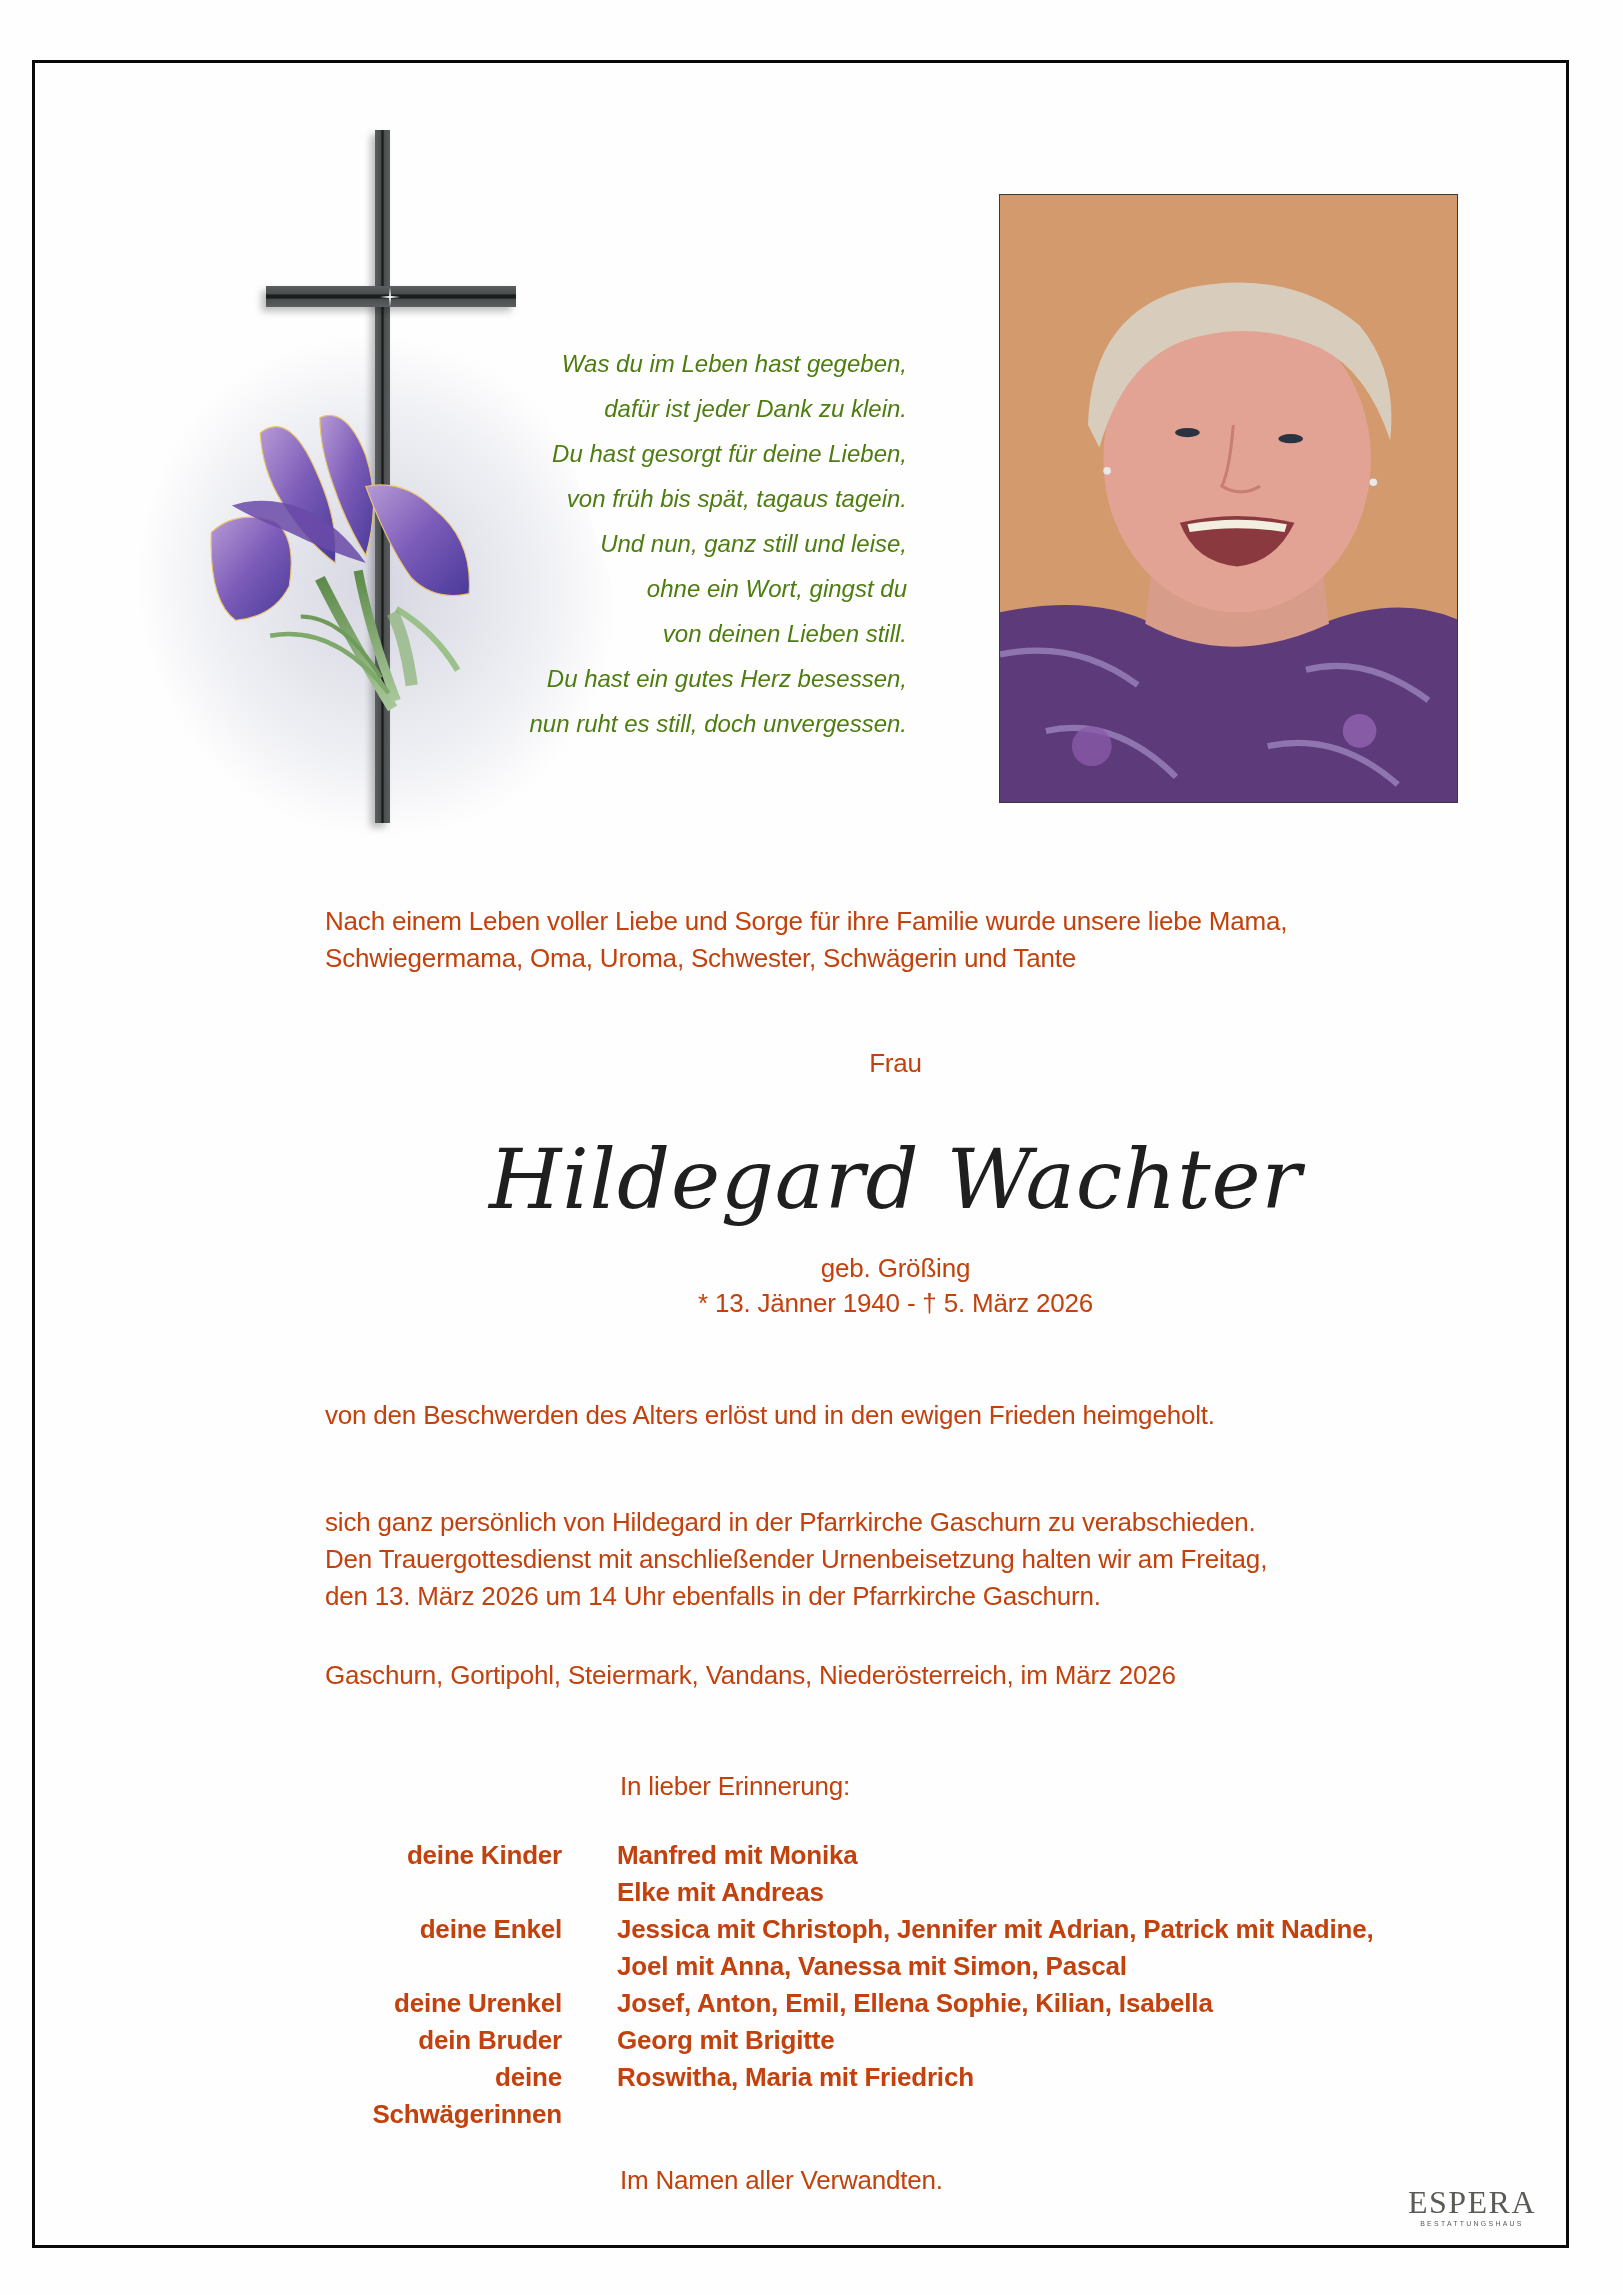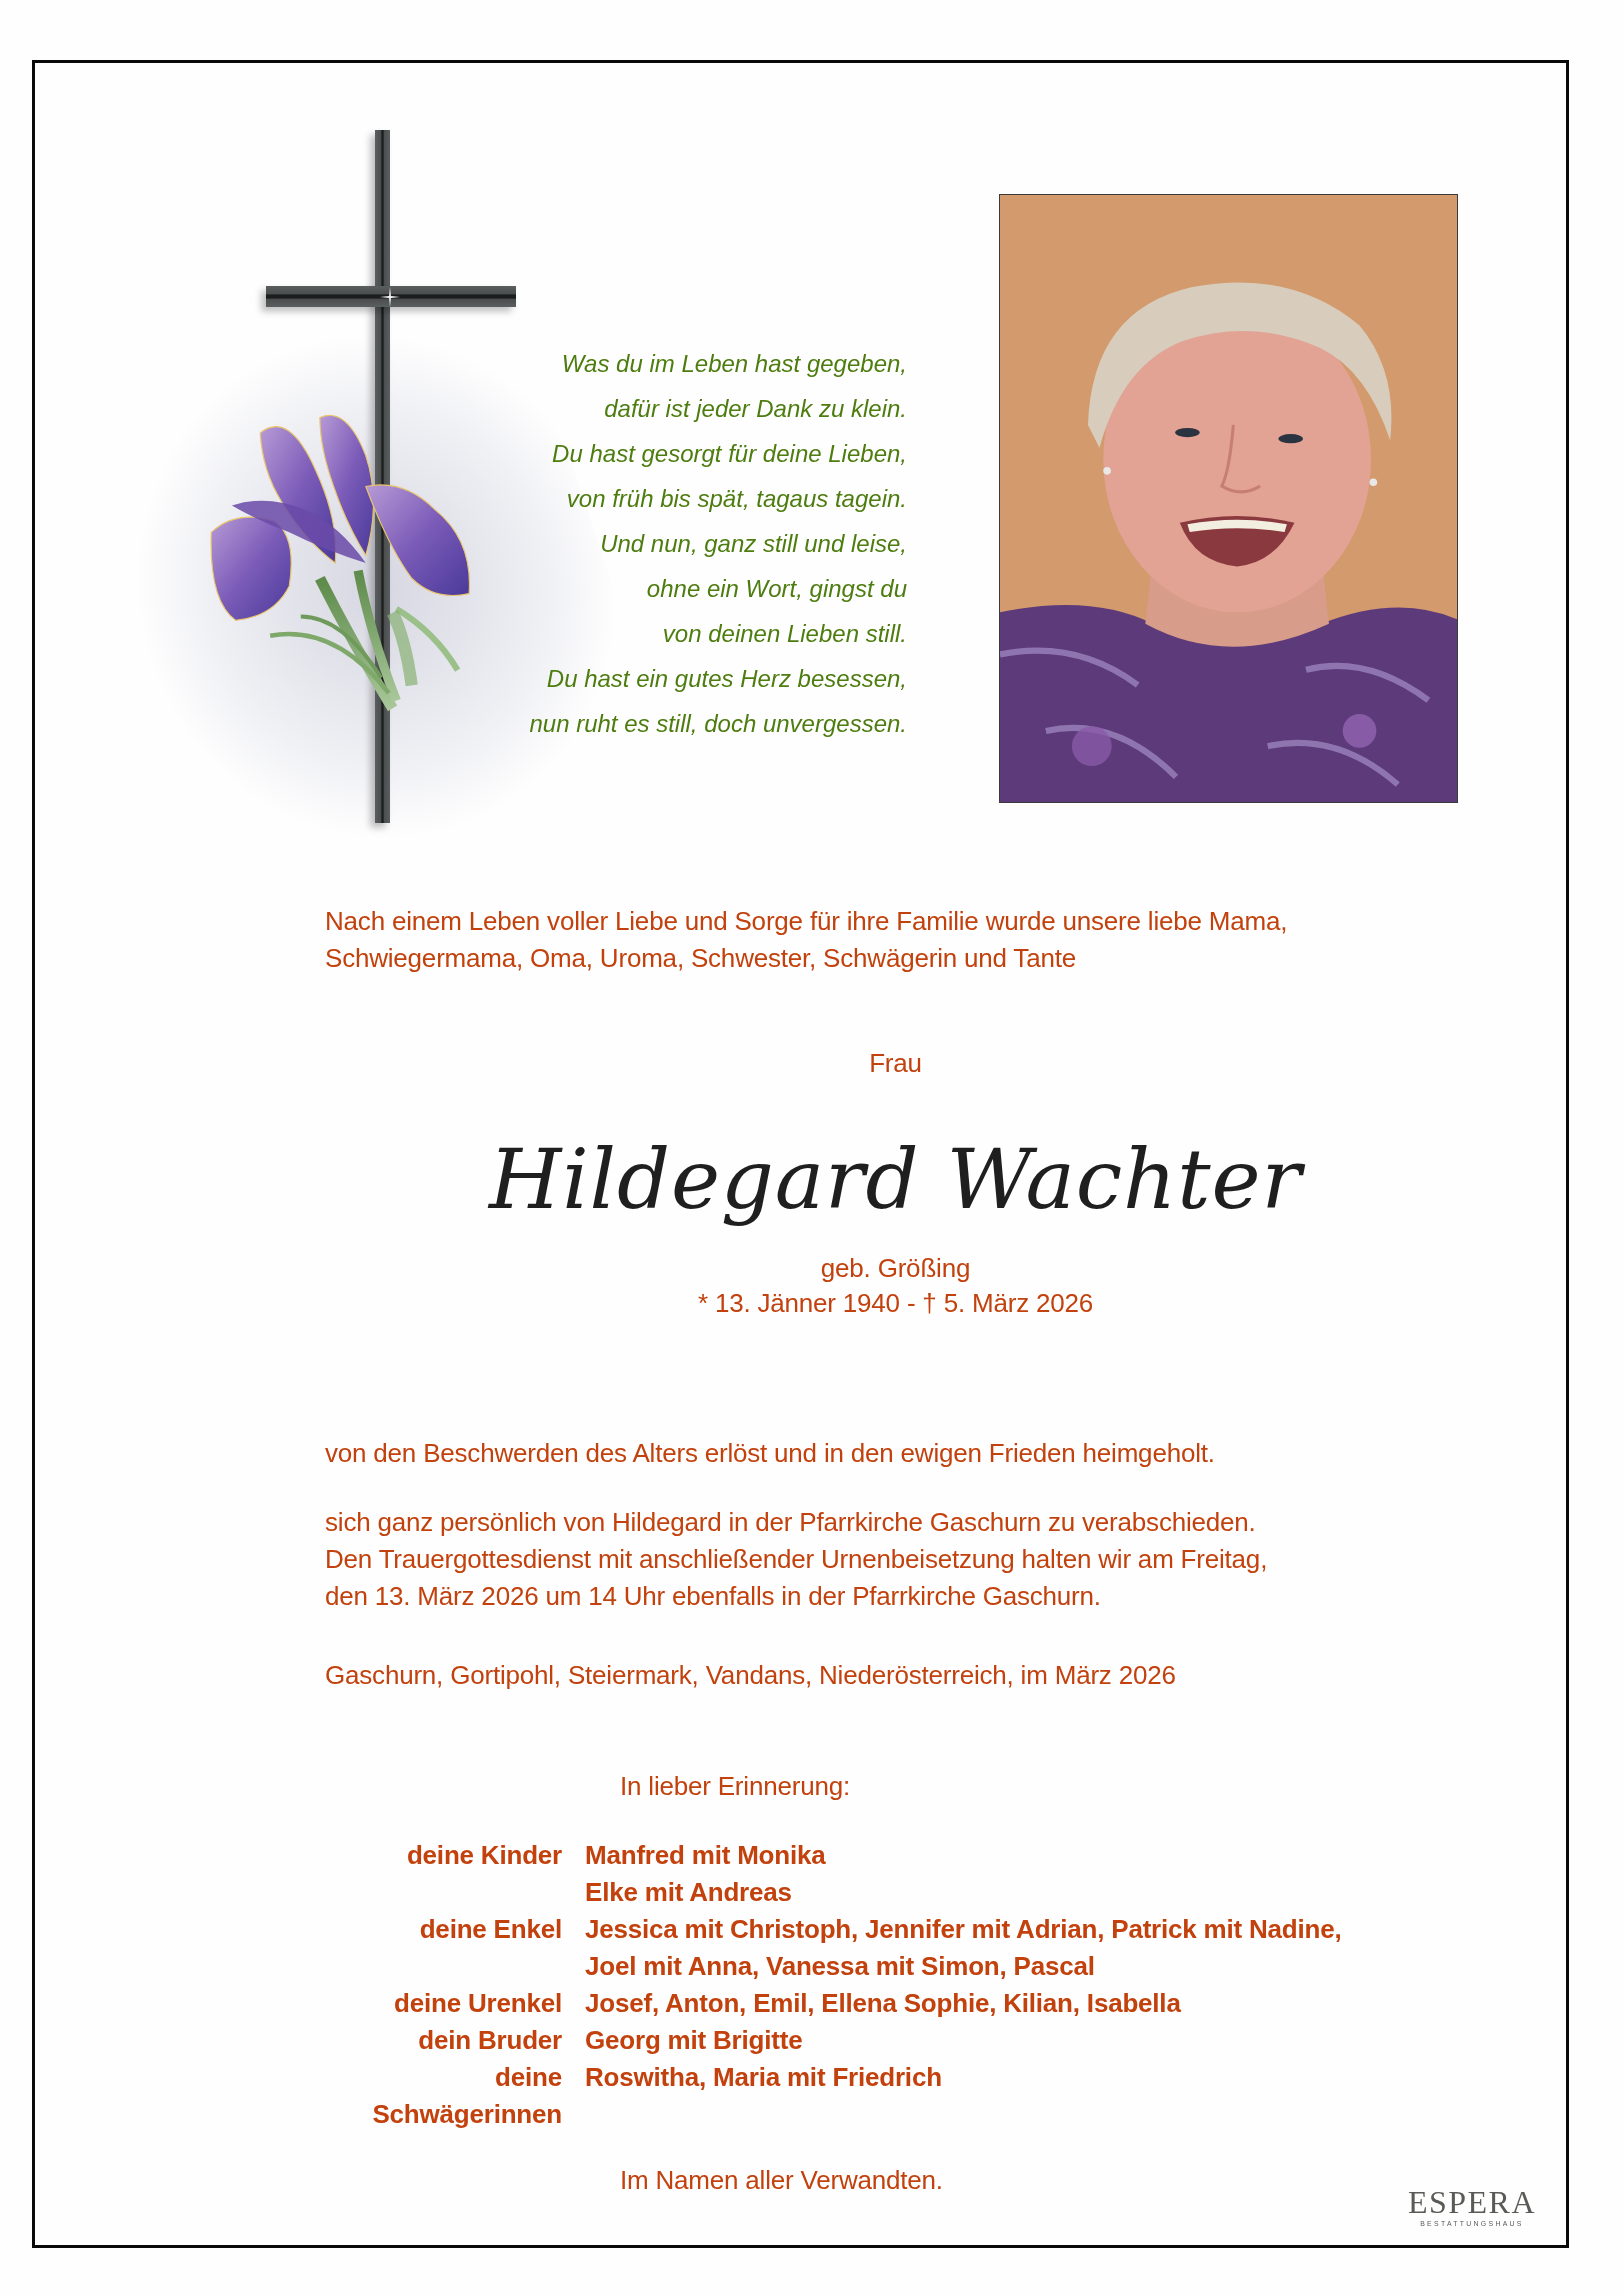--- a/index.html
+++ b/index.html
@@ -29,28 +29,28 @@
            border:1.5px solid #3a3a3a; box-sizing:border-box; overflow:hidden;
            background:linear-gradient(180deg,#d49a6c 0%,#cc9064 60%,#b98058 100%); }
 
   .text { font-size:26px; line-height:37px; color:#c2410c; letter-spacing:-0.2px; }
   .intro { position:absolute; left:325px; top:903px; width:1148px; }
   .frau { position:absolute; left:0; top:1045px; width:1791px; text-align:center; font-size:26px; }
   .name { position:absolute; left:0; top:1131px; width:1791px; text-align:center;
           font-family:"DejaVu Serif", serif; font-style:italic; font-size:83px; color:#1f1f1f;
           letter-spacing:0.8px; }
   .born { position:absolute; left:0; top:1251px; width:1791px; text-align:center; font-size:26px; line-height:35px; }
-  .body1 { position:absolute; left:325px; top:1397px; width:1148px;margin-top:38px; }
+  .body1 { position:absolute; left:325px; top:1397px; width:1148px; }
   .body2 { position:absolute; left:325px; top:1504px; width:1148px; }
   .place { position:absolute; left:325px; top:1657px; width:1148px; }
   .erinnerung { position:absolute; left:620px; top:1768px; }
   .family { position:absolute; left:313px; top:1837px; width:1148px;font-weight:bold; }
   .family .row { display:flex; }
   .family .rel { width:272px; text-align:right; padding-right:23px; box-sizing:border-box; }
-  .family .names { flex:1; }
+  .family .names { flex:1;margin-left:32px; }
   .closing { position:absolute; left:620px; top:2162px; }
 
   .logo { position:absolute; left:1405px; top:2185px; width:134px; text-align:center; color:#5a5a56; }
   .logo .brand { font-family:"Liberation Serif", serif; font-size:32px; letter-spacing:1.5px; line-height:34px; }
   .logo .sub { font-size:6.9px; letter-spacing:2.3px; line-height:10.7px; }
 </style>
 </head>
 <body>
 
 <div class="frame"></div>

